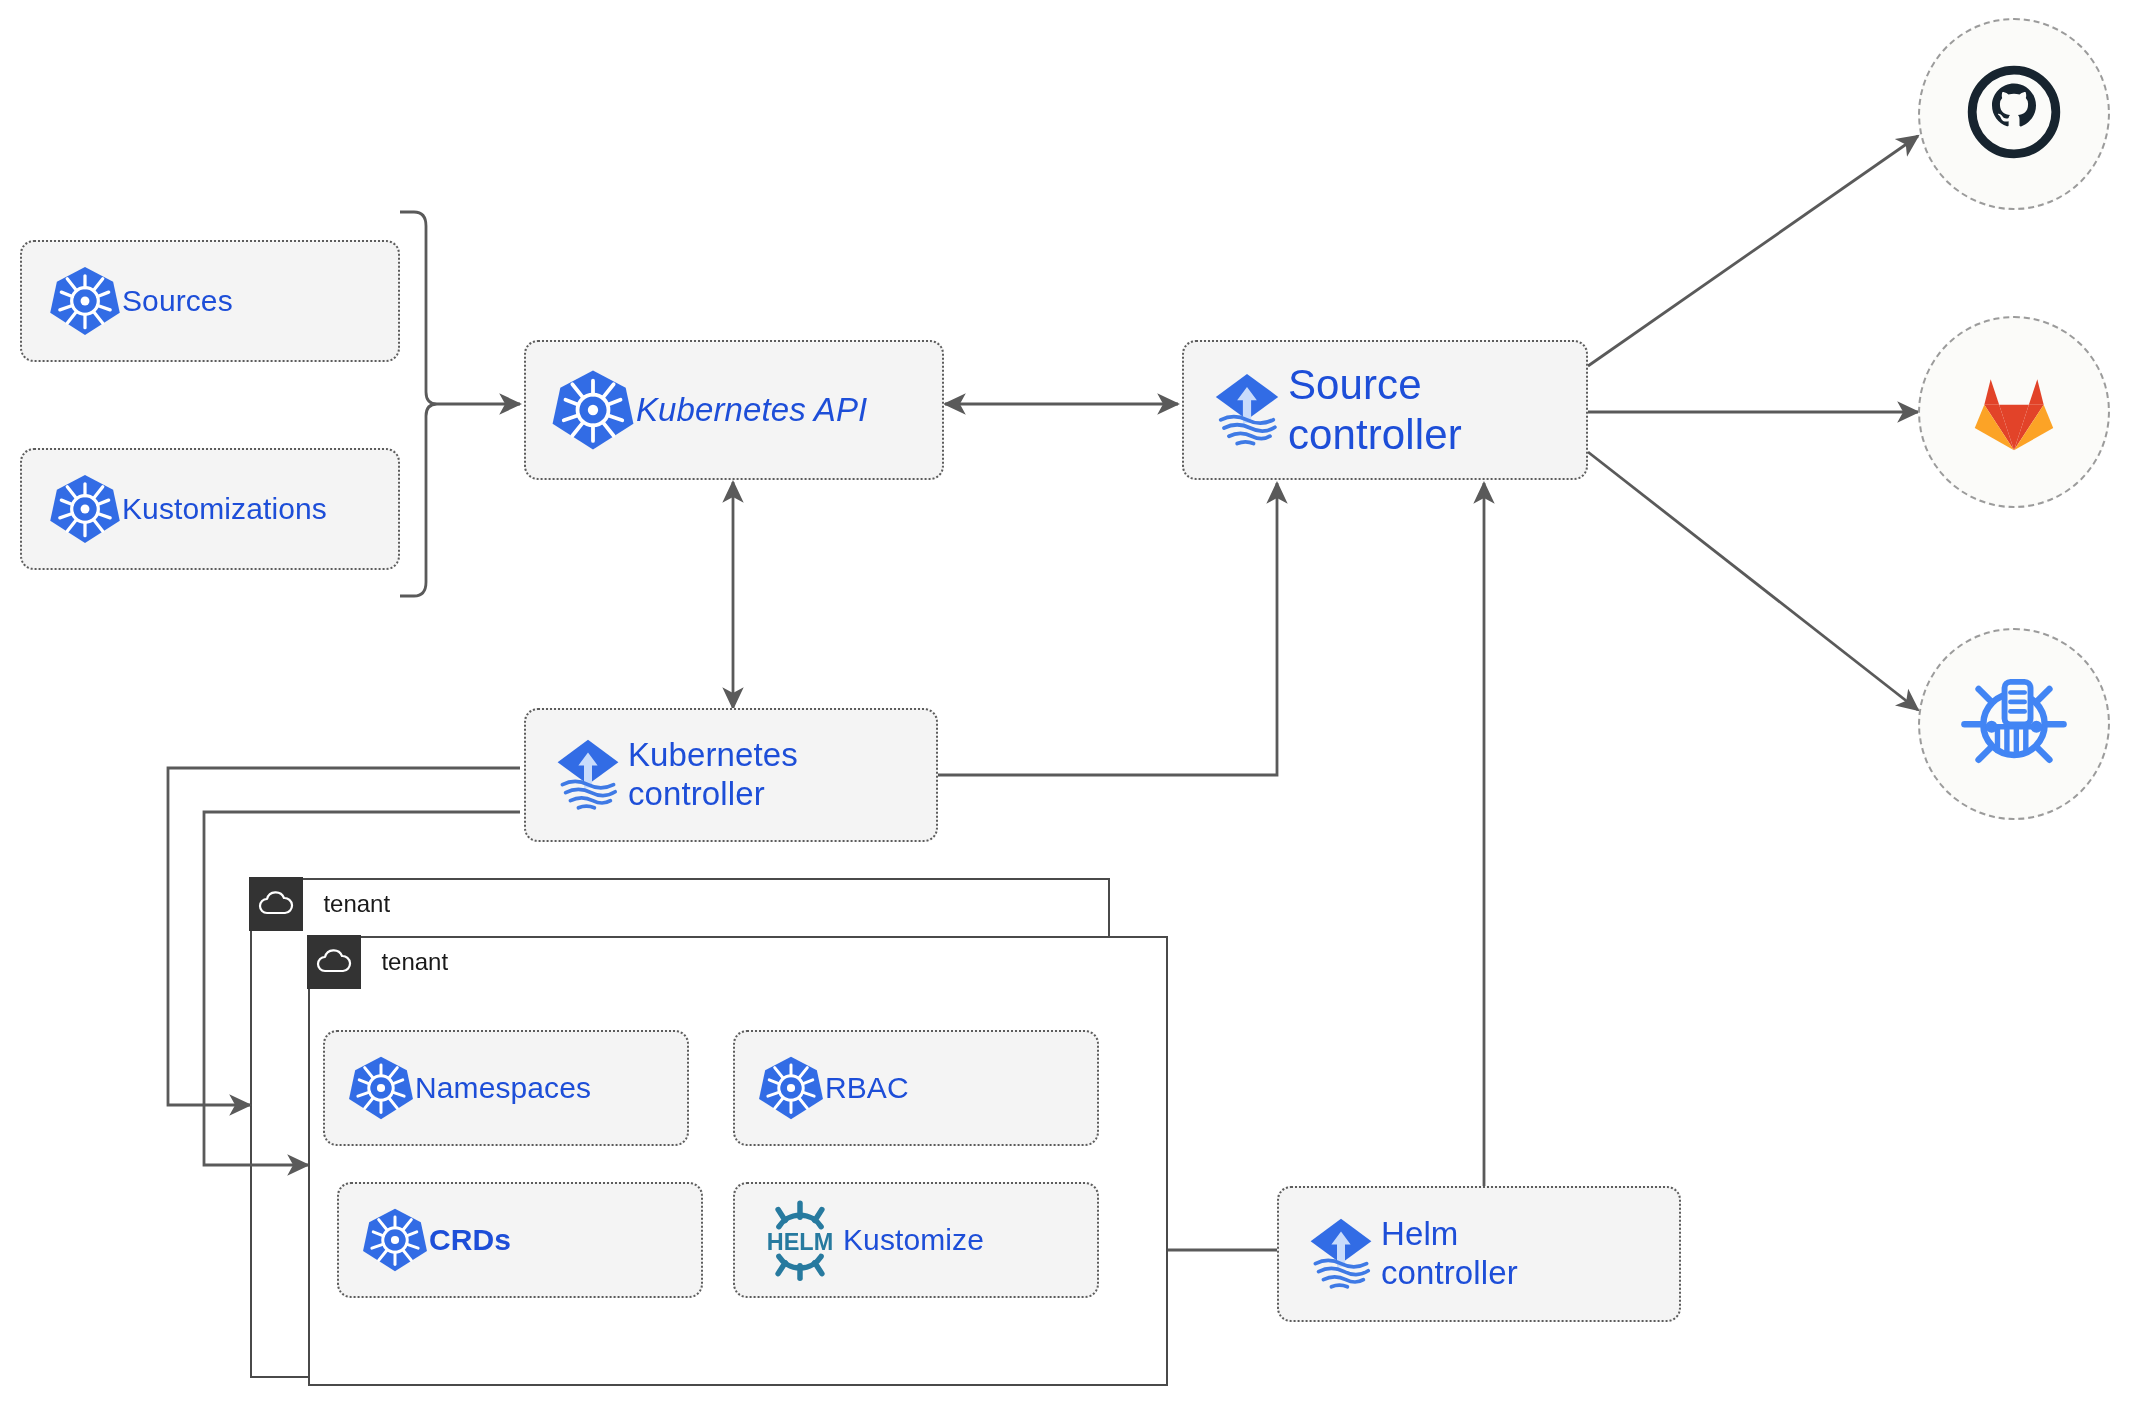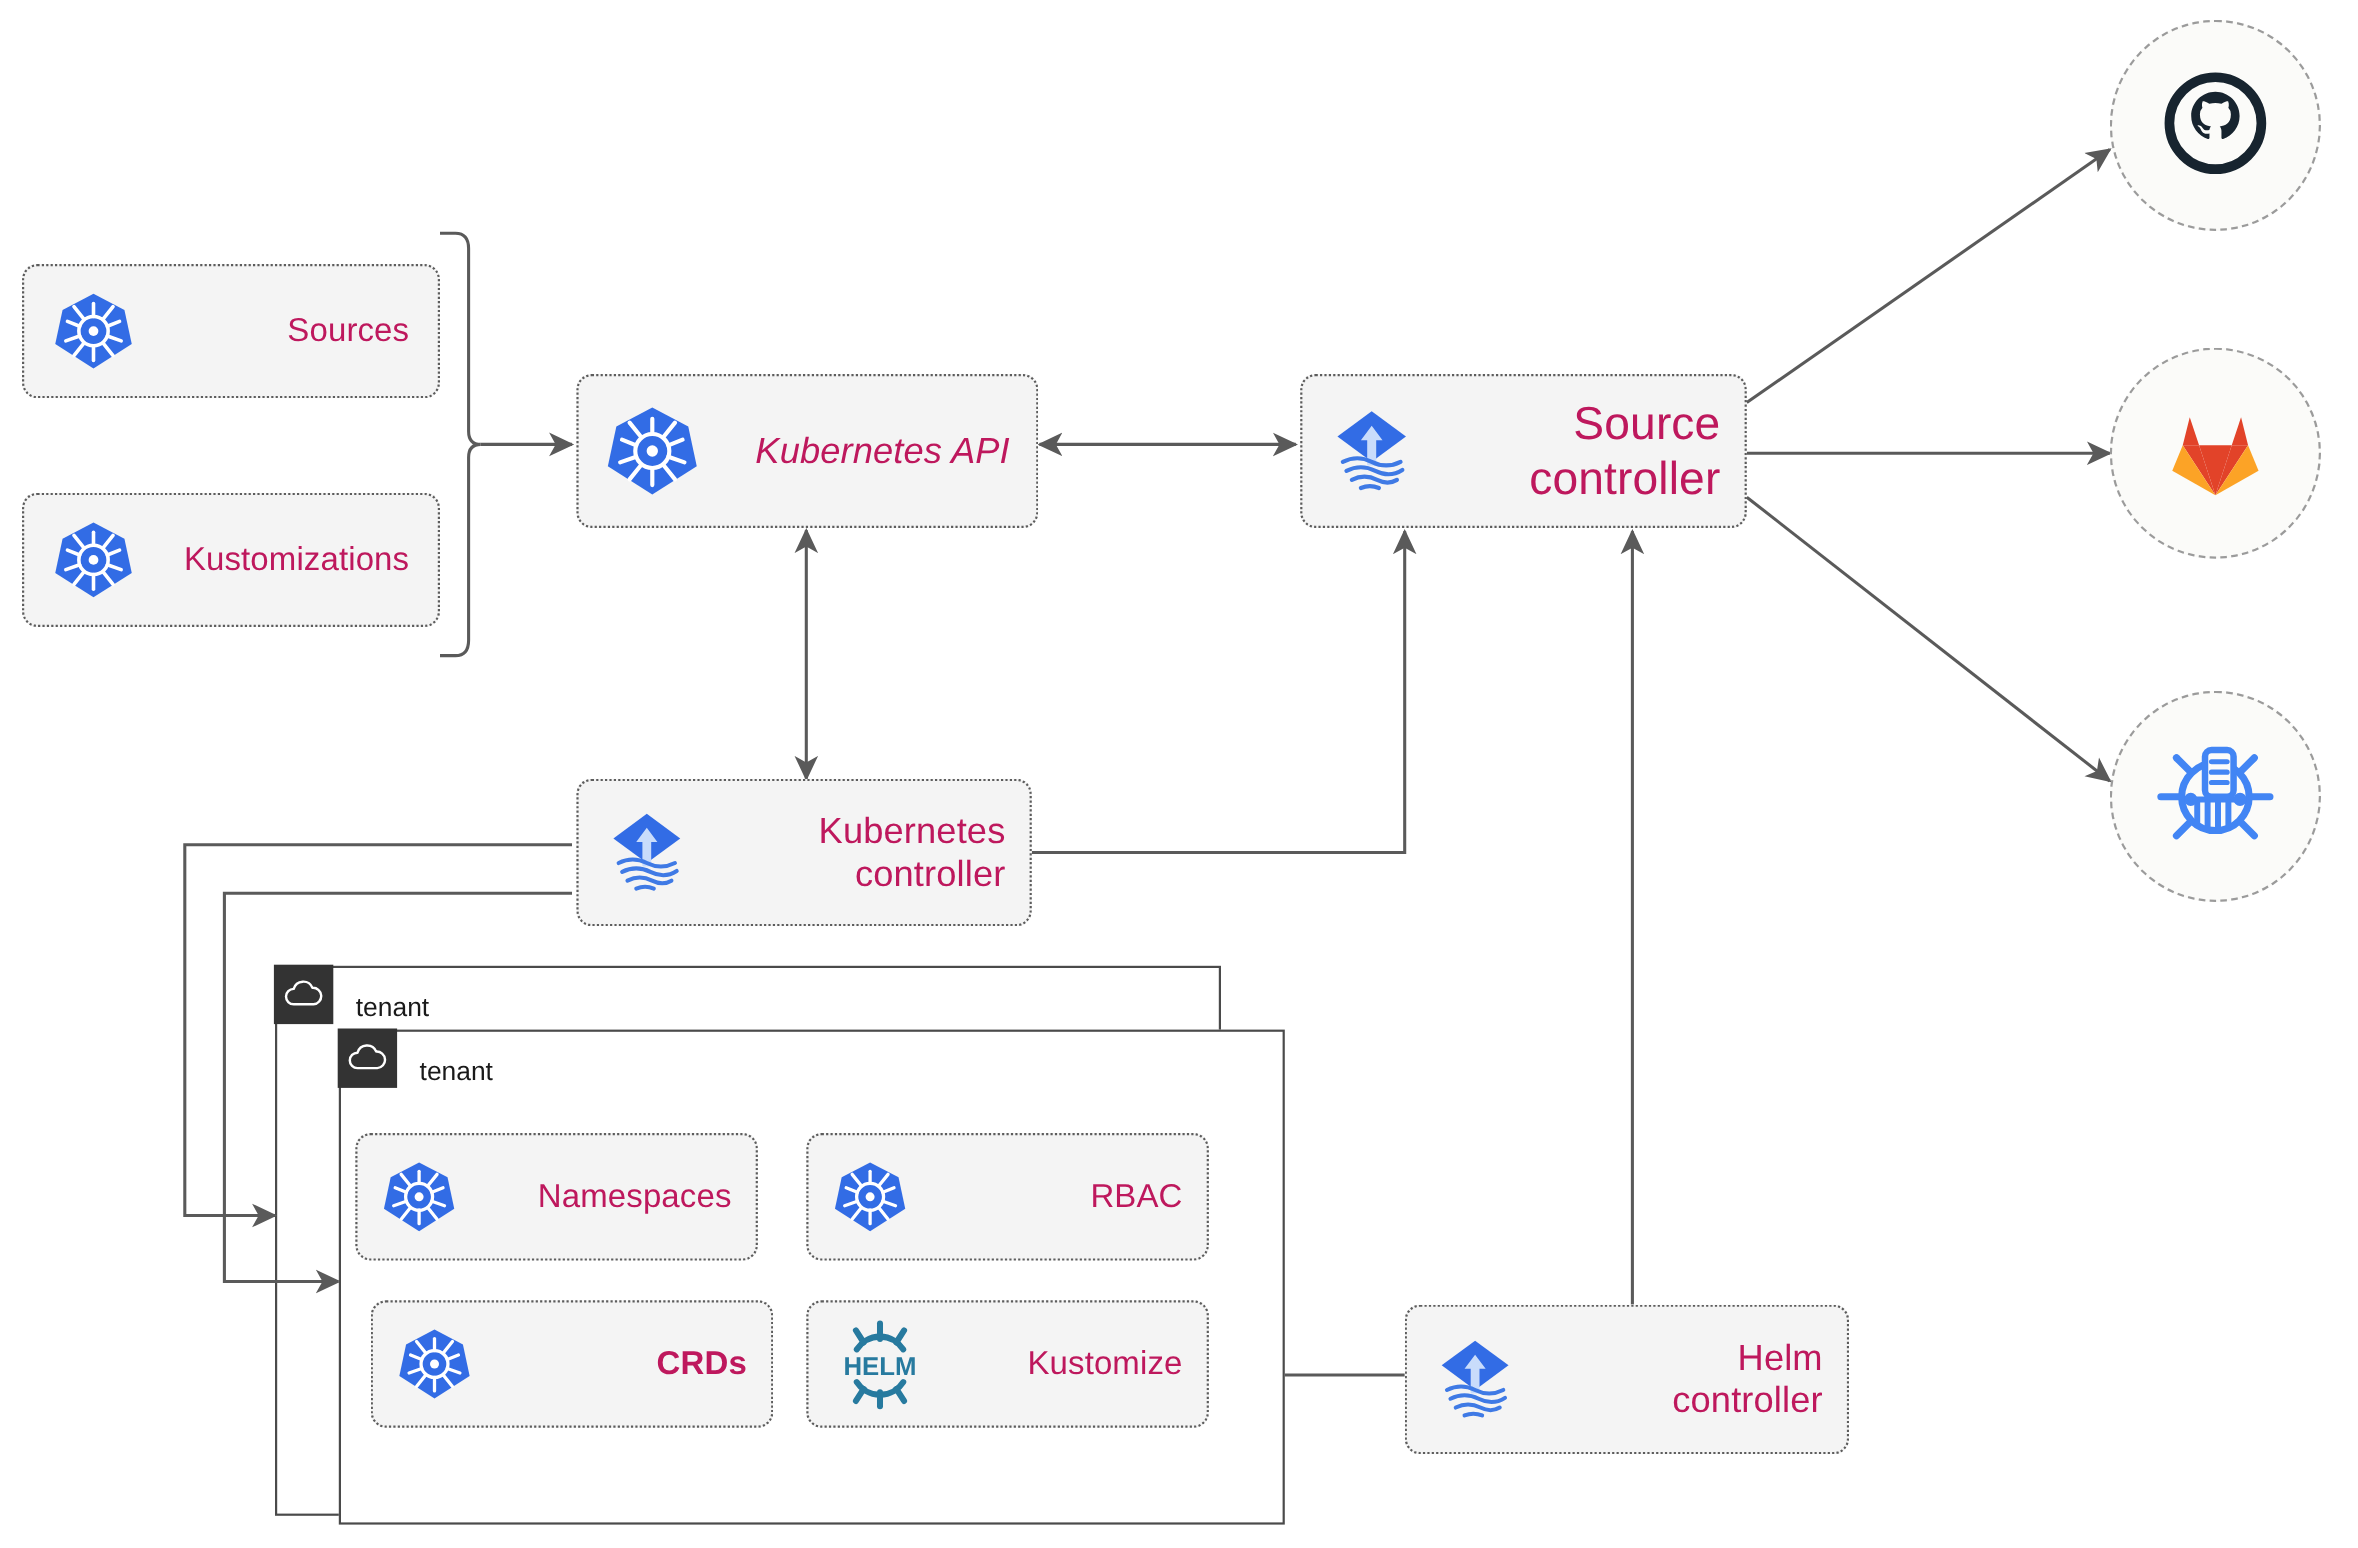--- a/index.html
+++ b/index.html
@@ -31,22 +31,22 @@
     z-index: 5;
   }
   .node .ico {
     flex: 0 0 auto;
     display: flex;
     align-items: center;
     justify-content: center;
   }
   .node .lbl {
     flex: 1 1 auto;
-    text-align: right;
-    color: #be185d;
+    text-align: left;
+    color: #1d4ed8;
     font-size: 30px;
     line-height: 1.18;
     letter-spacing: .1px;
     white-space: pre-line;
   }
 
   
   .provider {
     position: absolute;
     box-sizing: border-box;
@@ -65,21 +65,21 @@
     box-sizing: border-box;
     border: 2.6px solid #4a4a4a;
     background: #ffffff;
   }
   .tenant-tab {
     position: absolute;
     top: -2.6px;
     left: -2.6px;
     height: 54px;
     display: flex;
-    align-items: flex-end;
+    align-items: center;
     z-index: 3;
   }
   .tenant-tab .tabicon {
     width: 54px;
     height: 54px;
     background: #333333;
     display: flex;
     align-items: center;
     justify-content: center;
     flex: 0 0 auto;

